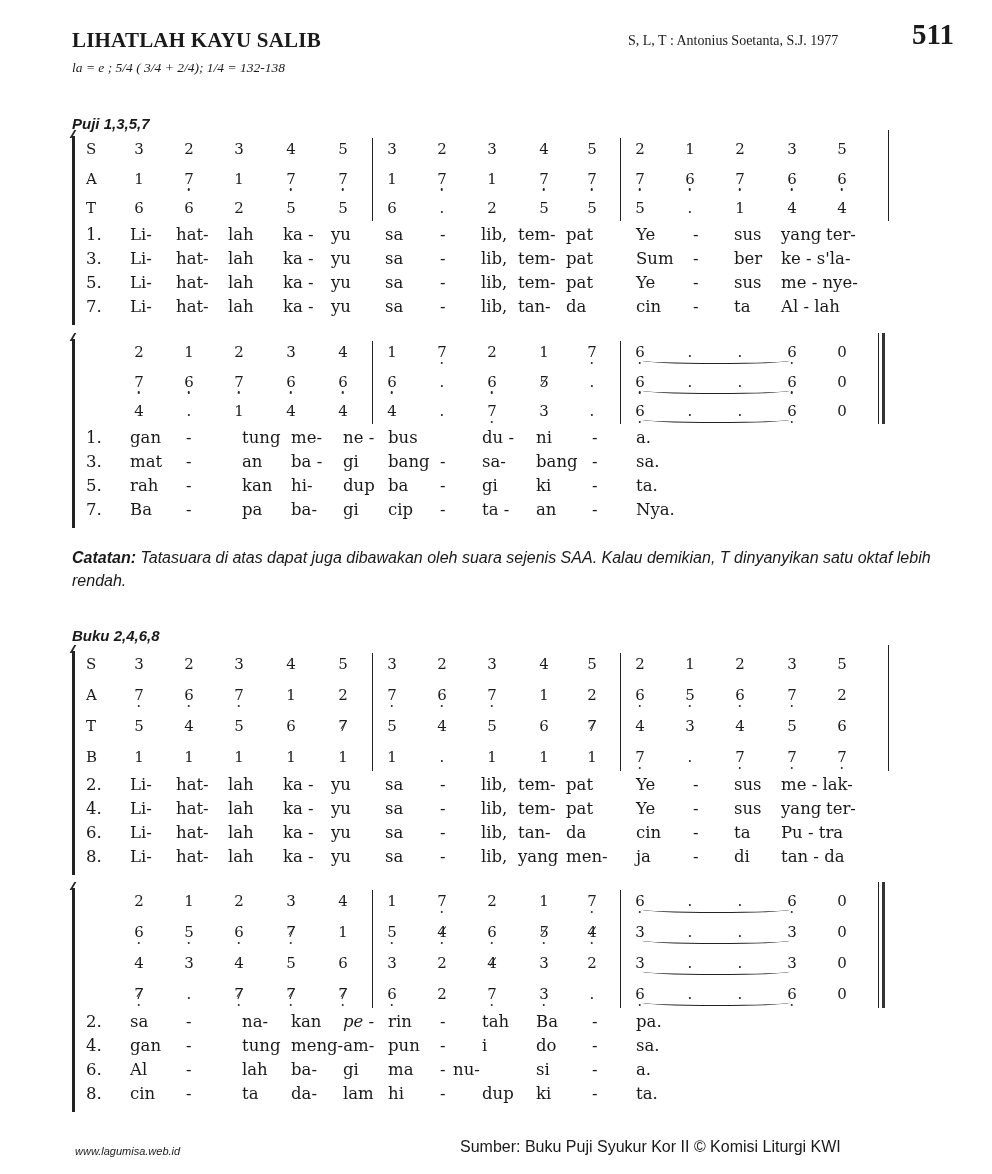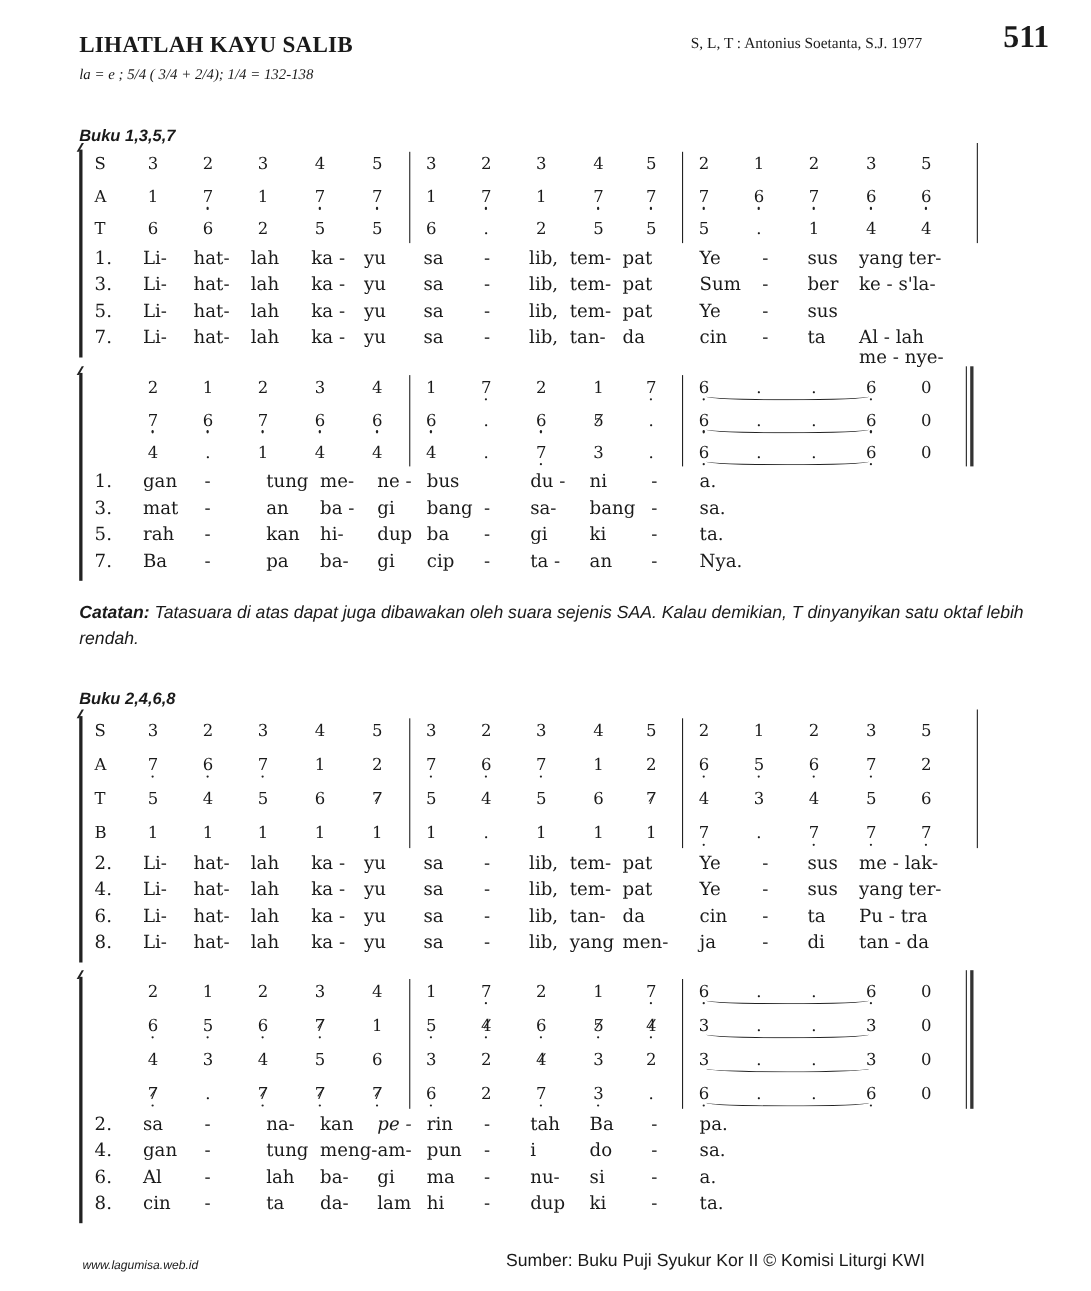--- a/index.html
+++ b/index.html
@@ -43,21 +43,21 @@
 </head>
 <body>
 
 <div>
   <div class="title">LIHATLAH KAYU SALIB</div>
   <div class="tempo">la = e ;  5/4 ( 3/4 + 2/4); 1/4 = 132-138</div>
   <div class="credit">S, L, T : Antonius Soetanta, S.J. 1977</div>
   <div class="number">511</div>
 </div>
 
-<div class="bait" style="top:115px">Buku 1,3,5,7</div>
+<div class="bait" style="top:115px">Puji 1,3,5,7</div>
 <div class="bait" style="top:627px">Buku 2,4,6,8</div>
 
 <div id="score">
     <div class="system">
       <div class="brace" style="top: 136px; height: 188.5px;"></div>
       <div class="bar" style="left: 372px; top: 138px; height: 82.5px;"></div>
       <div class="bar" style="left: 620px; top: 138px; height: 82.5px;"></div>
       <div class="bar" style="left: 888px; top: 130px; height: 90.5px;"></div>
       <div class="row" style="top: 140px;">
         <span class="label">S</span>
@@ -156,21 +156,21 @@
         <span class="w" style="left: 283px;">ka -</span>
         <span class="w" style="left: 331px;">yu</span>
         <span class="w" style="left: 385px;">sa</span>
         <span class="w" style="left: 440px;">-</span>
         <span class="w" style="left: 481px;">lib,</span>
         <span class="w" style="left: 518px;">tem-</span>
         <span class="w" style="left: 566px;">pat</span>
         <span class="w" style="left: 636px;">Ye</span>
         <span class="w" style="left: 693px;">-</span>
         <span class="w" style="left: 734px;">sus</span>
-        <span class="w" style="left: 781px; margin-top: 42px;">me - nye-</span>
+        <span class="w" style="left: 781px;">me - nye-</span>
       </div>
       <div class="lyric" style="top: 296.5px;">
         <span class="lyric-label">7.</span>
         <span class="w" style="left: 130px;">Li-</span>
         <span class="w" style="left: 176px;">hat-</span>
         <span class="w" style="left: 228px;">lah</span>
         <span class="w" style="left: 283px;">ka -</span>
         <span class="w" style="left: 331px;">yu</span>
         <span class="w" style="left: 385px;">sa</span>
         <span class="w" style="left: 440px;">-</span>
@@ -551,21 +551,21 @@
       </div>
       <div class="lyric" style="top: 1060px;">
         <span class="lyric-label">6.</span>
         <span class="w" style="left: 130px;">Al</span>
         <span class="w" style="left: 186px;">-</span>
         <span class="w" style="left: 242px;">lah</span>
         <span class="w" style="left: 291px;">ba-</span>
         <span class="w" style="left: 343px;">gi</span>
         <span class="w" style="left: 388px;">ma</span>
         <span class="w" style="left: 440px;">-</span>
-        <span class="w" style="left: 482px;">nu-</span>
+        <span class="w" style="left: 453px;">nu-</span>
         <span class="w" style="left: 536px;">si</span>
         <span class="w" style="left: 592px;">-</span>
         <span class="w" style="left: 636px;">a.</span>
       </div>
       <div class="lyric" style="top: 1084px;">
         <span class="lyric-label">8.</span>
         <span class="w" style="left: 130px;">cin</span>
         <span class="w" style="left: 186px;">-</span>
         <span class="w" style="left: 242px;">ta</span>
         <span class="w" style="left: 291px;">da-</span>

